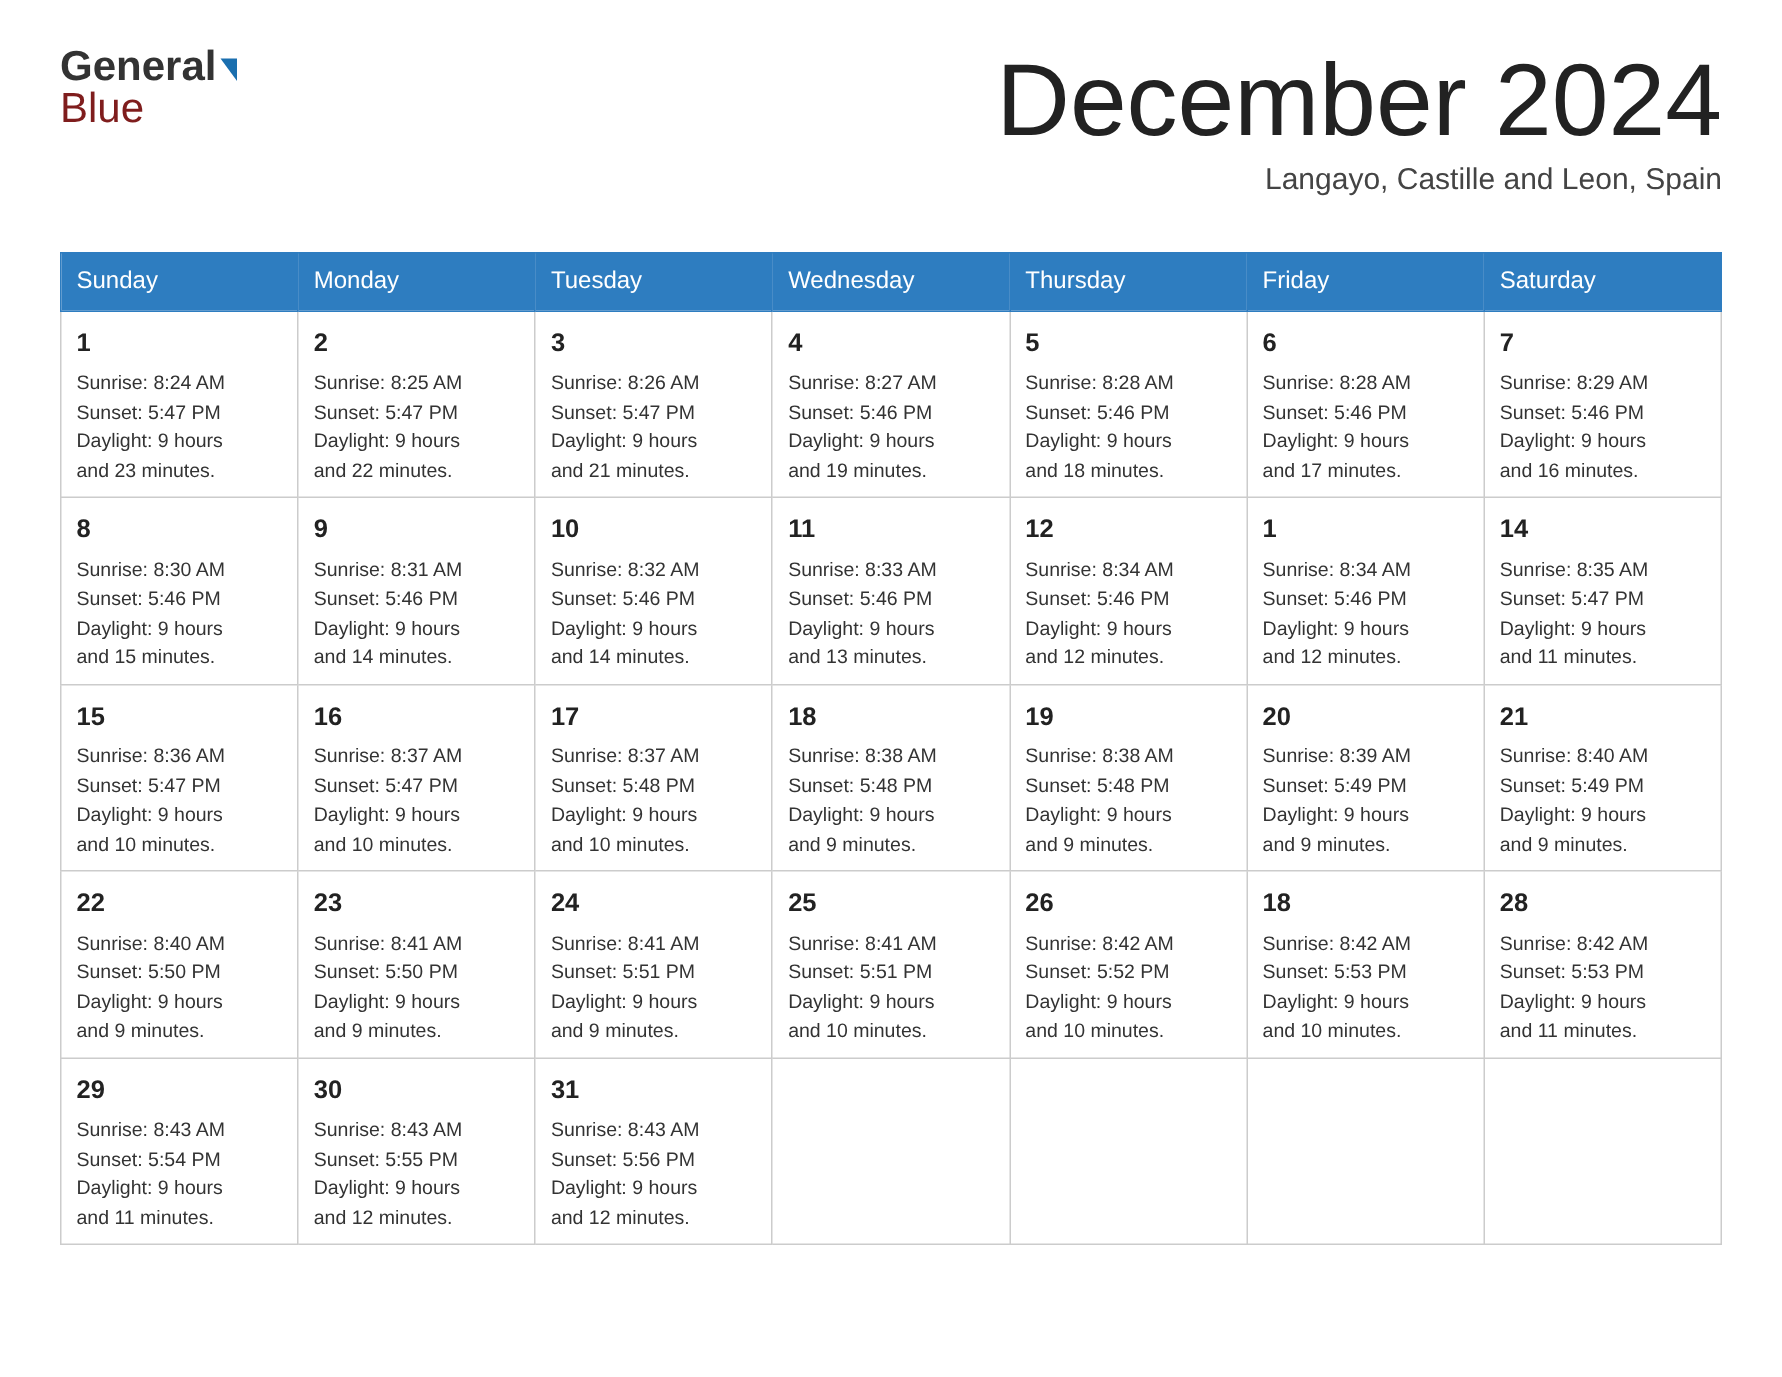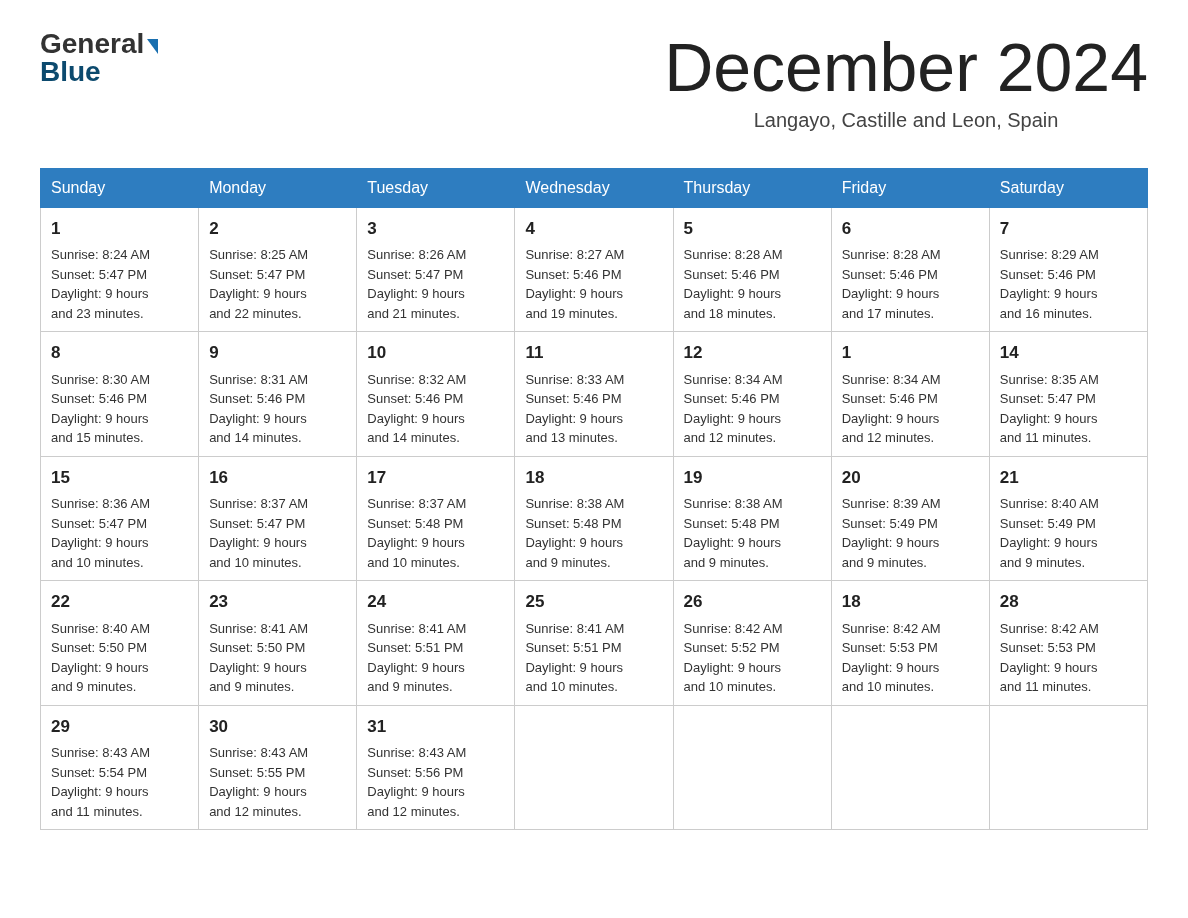--- a/index.html
+++ b/index.html
@@ -22,42 +22,41 @@
       align-items: flex-start;
     }
     .logo-general {
       font-size: 28px;
       font-weight: bold;
       color: #333;
       line-height: 1;
     }
     .logo-blue {
       font-size: 28px;
-      font-weight: bold;
-      color: #0c4a6e;
+      font-weight: normal;
+      color: #7f1d1d;
       line-height: 1;
     }
     .logo-line {
       display: flex;
       align-items: center;
     }
     .title-section {
       text-align: right;
     }
     .month-title {
       font-size: 68px;
       font-weight: 300;
       color: #222;
       line-height: 1.1;
     }
     .location {
       font-size: 20px;
       color: #444;
       margin-top: 4px;
-      text-align: center;
     }
     table {
       width: 100%;
       border-collapse: collapse;
       table-layout: fixed;
     }
     th {
       background-color: #2e7dc0;
       color: #ffffff;
       font-size: 16px;

